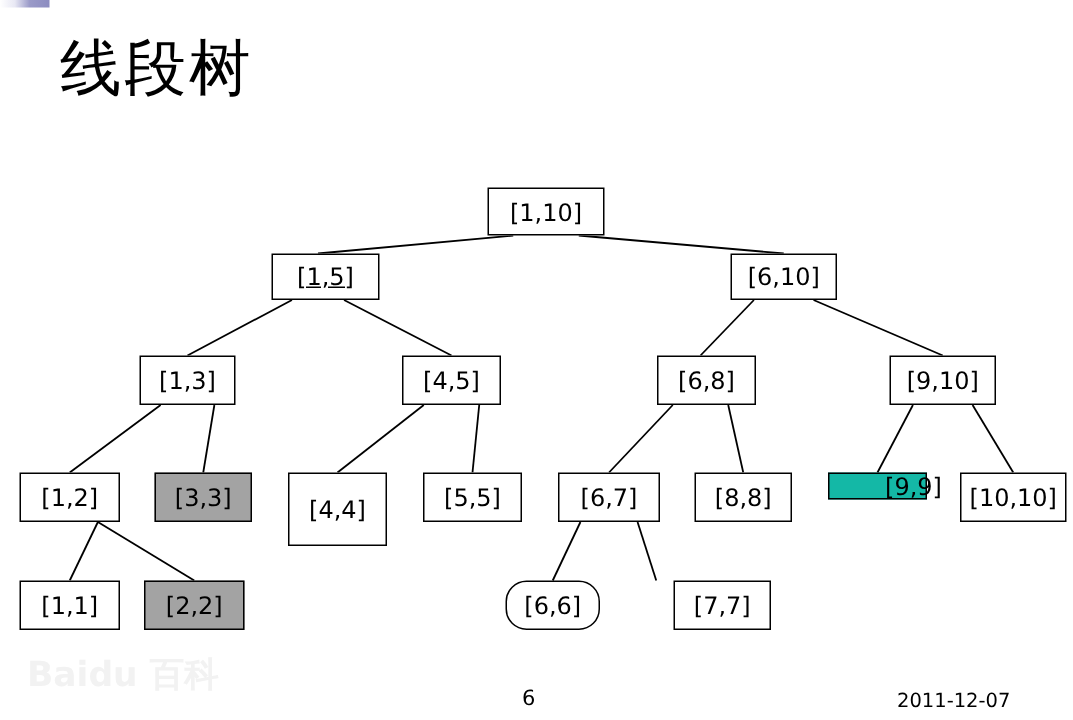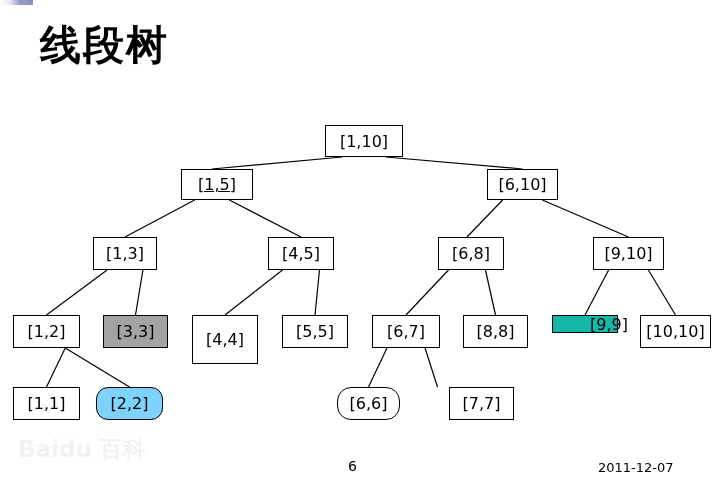--- a/index.html
+++ b/index.html
@@ -21,21 +21,21 @@
     top: 0px;
     width: 33px;
     height: 5px;
     background: linear-gradient(to right, #ffffff 0%, #e8e8f4 30%, #9a9ac8 60%, #8c8cc0 100%);
   }
   #slide-title {
     position: absolute;
     left: 40px;
     top: 22px;
     font-size: 41px;
-    font-weight: 700;
+    font-weight: 400;
     color: #000000;
     letter-spacing: 2px;
     font-family: "DejaVu Sans", "Liberation Sans", sans-serif;
     line-height: 1.15;
     white-space: nowrap;
   }
   #subtitle {
     position: absolute;
     left: 60px;
     top: 93px;
@@ -138,21 +138,21 @@
       <div class="node" style="left: 593px; top: 237px; width: 71px; height: 33px; border-color: rgb(0, 0, 0); background: rgb(255, 255, 255);">[9,10]</div>
       <div class="node" style="left: 13px; top: 315px; width: 67px; height: 33px; border-color: rgb(0, 0, 0); background: rgb(255, 255, 255);">[1,2]</div>
       <div class="node" style="left: 103px; top: 315px; width: 65px; height: 33px; border-color: rgb(0, 0, 0); background: #a3a3a3;">[3,3]</div>
       <div class="node" style="left: 192px; top: 315px; width: 66px; height: 49px; border-color: rgb(0, 0, 0); background: rgb(255, 255, 255);">[4,4]</div>
       <div class="node" style="left: 282px; top: 315px; width: 66px; height: 33px; border-color: rgb(0, 0, 0); background: rgb(255, 255, 255);">[5,5]</div>
       <div class="node" style="left: 372px; top: 315px; width: 68px; height: 33px; border-color: rgb(0, 0, 0); background: rgb(255, 255, 255);">[6,7]</div>
       <div class="node" style="left: 463px; top: 315px; width: 65px; height: 33px; border-color: rgb(0, 0, 0); background: rgb(255, 255, 255);">[8,8]</div>
       <div class="node" style="left: 552px; top: 315px; width: 66px; height: 18px; border-color: rgb(0, 0, 0); background: #14b8a6; padding-left: 48px;">[9,9]</div>
       <div class="node" style="left: 640px; top: 315px; width: 71px; height: 33px; border-color: rgb(0, 0, 0); background: rgb(255, 255, 255);">[10,10]</div>
       <div class="node" style="left: 13px; top: 387px; width: 67px; height: 33px; border-color: rgb(0, 0, 0); background: rgb(255, 255, 255);">[1,1]</div>
-      <div class="node" style="left: 96px; top: 387px; width: 67px; height: 33px; border-color: rgb(0, 0, 0); background: #7dd3fc; border-radius: 12px;">[2,2]</div>
+      <div class="node" style="left: 96px; top: 387px; width: 67px; height: 33px; border-color: rgb(0, 0, 0); background: #a3a3a3;">[2,2]</div>
       <div class="node" style="left: 337px; top: 387px; width: 63px; height: 33px; border-color: rgb(0, 0, 0); background: rgb(255, 255, 255); border-radius: 14px;">[6,6]</div>
       <div class="node" style="left: 405px; top: 387px; width: 65px; height: 33px; border-color: rgb(0, 0, 0); background: rgb(255, 255, 255); margin-left: 44px;">[7,7]</div>
     </div>
 
   <div id="watermark">Baidu 百科</div>
 
   <div id="page-number">6</div>
 
   <div id="footer-date">2011-12-07</div>
 

